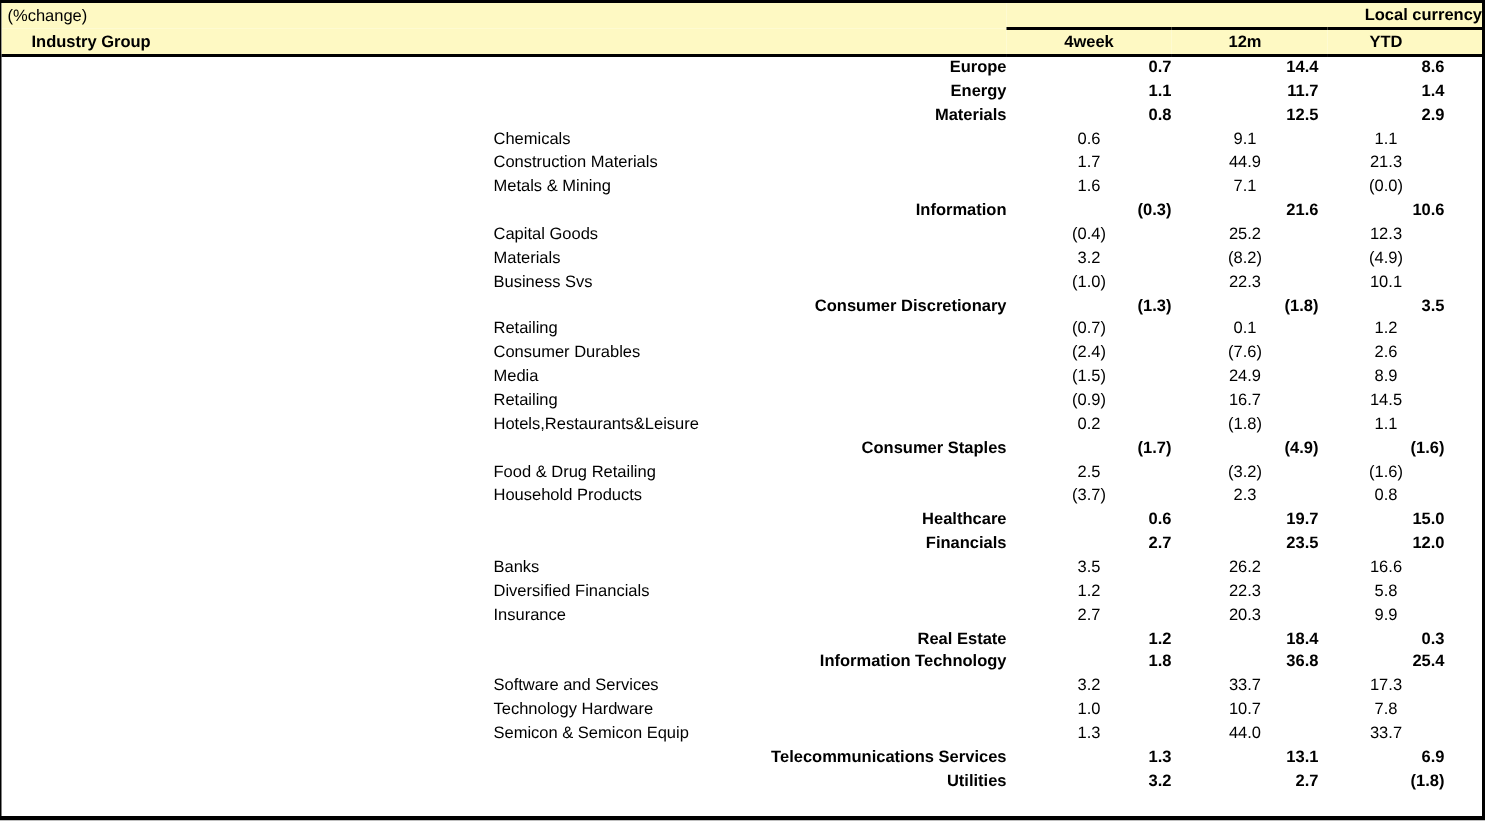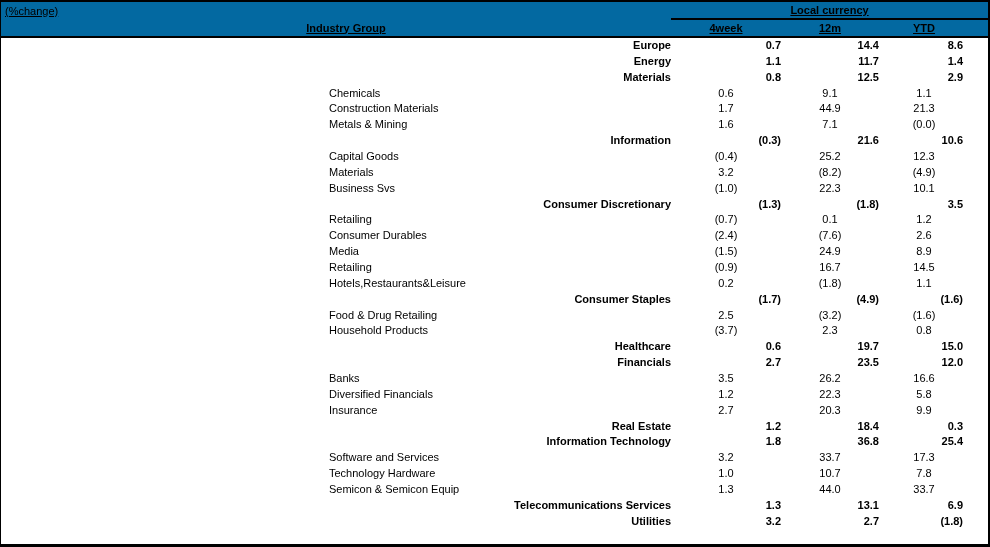--- a/index.html
+++ b/index.html
@@ -23,38 +23,37 @@
     font-family: "Liberation Sans", sans-serif;
     font-size: 11px;
     color: #000;
   }
   col.col-label { width: 670px; }
   col.col-n1 { width: 110px; }
   col.col-n2 { width: 104px; }
   col.col-n3 { width: 103px; }
 
   thead th {
-    background: #0369a1;
+    background: #fef9c3;
     height: 16px;
     vertical-align: middle;
     font-weight: bold;
     padding: 0;
-    text-decoration: underline;
   }
   th.pct {
     text-align: left;
     font-weight: normal;
     padding-left: 4px;
   }
   th.lc {
-    text-align: center;
+    text-align: right;
     border-bottom: 2px solid #000;
   }
   tr.hrow2 th { border-bottom: 2px solid #000; }
-  th.ig { text-align: center; padding-left: 20px; }
+  th.ig { text-align: left; padding-left: 20px; }
 
   .num { text-align: center; white-space: nowrap; }
   .c2 { padding-right: 6px; }
   .c3 { padding-right: 25px; }
 
   tbody tr { height: 15.87px; }
   tbody td {
     padding: 0;
     vertical-align: middle;
     white-space: nowrap;

